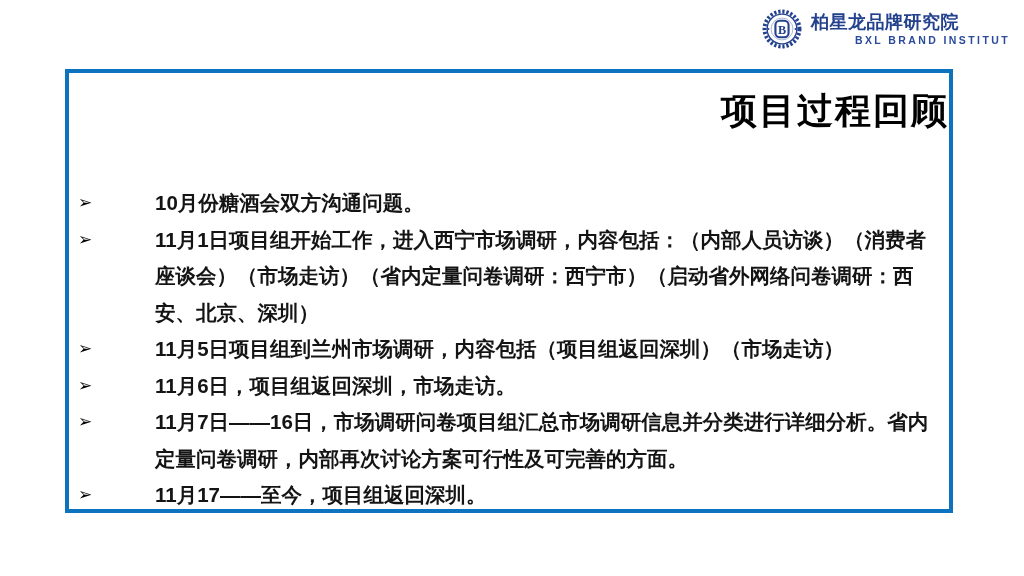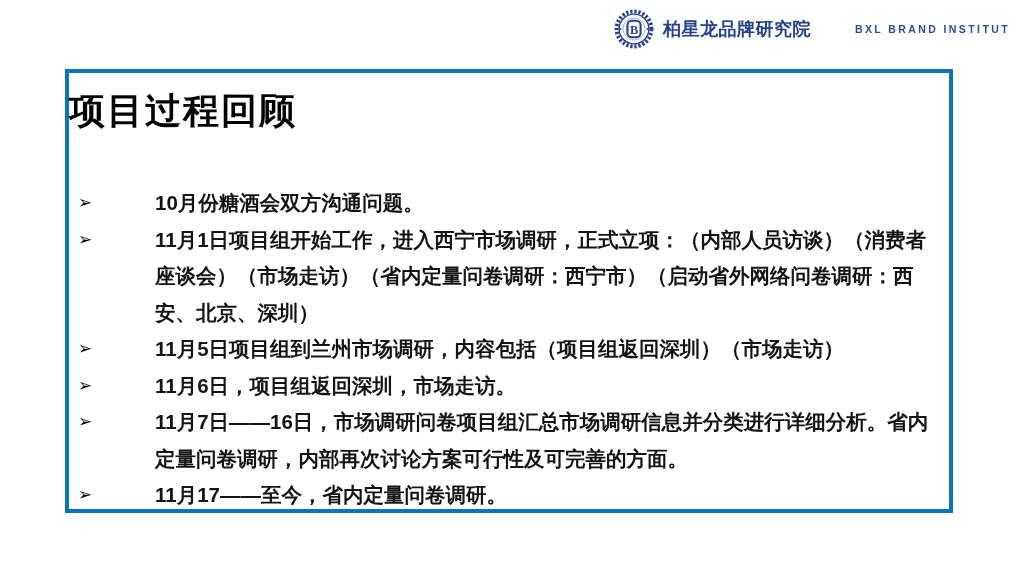--- a/index.html
+++ b/index.html
@@ -10,41 +10,41 @@
     overflow: hidden;
   }
   .stage { position: relative; width: 1024px; height: 576px; background: #fff; }
 
   
   .brand {
     position: absolute; top: 8px; right: 14px;
     display: flex; align-items: center; gap: 8px;
   }
   .brand-seal { width: 42px; height: 42px; flex: none; }
-  .brand-text { display: flex; flex-direction: row; justify-content: center; align-items: center; }
+  .brand-text { display: flex; flex-direction: column; justify-content: center; }
   .brand-cn {
     font-size: 18px; font-weight: 700; letter-spacing: 0.5px;
     color: #24418e; line-height: 22px;
     font-family: "Liberation Sans", sans-serif;
   }
   .brand-en {
     font-size: 10.5px; font-weight: 700; letter-spacing: 2.4px;
     color: #2a4a9b; line-height: 13px; margin-top: 1px; padding-left: 44px;
   }
 
   
   .content-box {
     position: absolute; left: 65px; top: 69px;
     width: 888px; height: 444px;
     background: #ffffff;
     border: 4px solid #0d73bf;
   }
   .slide-title {
     margin-top: 16px;
-    text-align: left;
+    text-align: right;
     font-size: 36px; line-height: 44px;
     font-weight: 900;
     color: #000000;
     letter-spacing: 2px;
   }
   .bullet-list {
     list-style: none;
     margin-top: 52px;
     padding-left: 9px;
     padding-right: 6px;
@@ -98,38 +98,38 @@
 
     <ul class="bullet-list">
 
         <li class="bullet-item">
           <span class="bullet-marker">➢</span>
           <span class="bullet-text">10月份糖酒会双方沟通问题。</span>
         </li>
 
         <li class="bullet-item">
           <span class="bullet-marker">➢</span>
-          <span class="bullet-text">11月1日项目组开始工作，进入西宁市场调研，正式立项：（内部人员访谈）（消费者座谈会）（市场走访）（省内定量问卷调研：西宁市）（启动省外网络问卷调研：西安、北京、深圳）</span>
+          <span class="bullet-text">11月1日项目组开始工作，进入西宁市场调研，内容包括：（内部人员访谈）（消费者座谈会）（市场走访）（省内定量问卷调研：西宁市）（启动省外网络问卷调研：西安、北京、深圳）</span>
         </li>
 
         <li class="bullet-item">
           <span class="bullet-marker">➢</span>
           <span class="bullet-text">11月5日项目组到兰州市场调研，内容包括（项目组返回深圳）（市场走访）</span>
         </li>
 
         <li class="bullet-item">
           <span class="bullet-marker">➢</span>
           <span class="bullet-text">11月6日，项目组返回深圳，市场走访。</span>
         </li>
 
         <li class="bullet-item">
           <span class="bullet-marker">➢</span>
           <span class="bullet-text">11月7日——16日，市场调研问卷项目组汇总市场调研信息并分类进行详细分析。省内定量问卷调研，内部再次讨论方案可行性及可完善的方面。</span>
         </li>
 
         <li class="bullet-item">
           <span class="bullet-marker">➢</span>
-          <span class="bullet-text">11月17——至今，省内定量问卷调研。</span>
+          <span class="bullet-text">11月17——至今，项目组返回深圳。</span>
         </li>
       </ul>
   </div>
 
 </div>
 
 </body></html>

